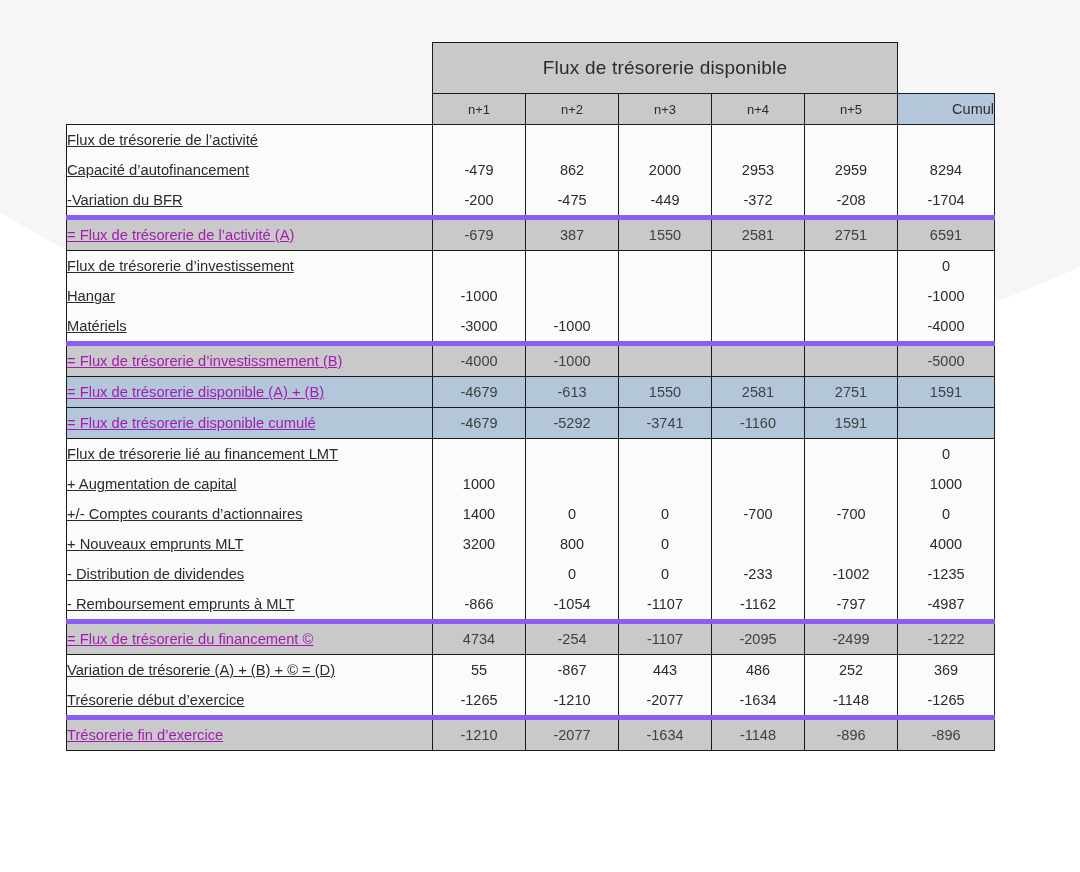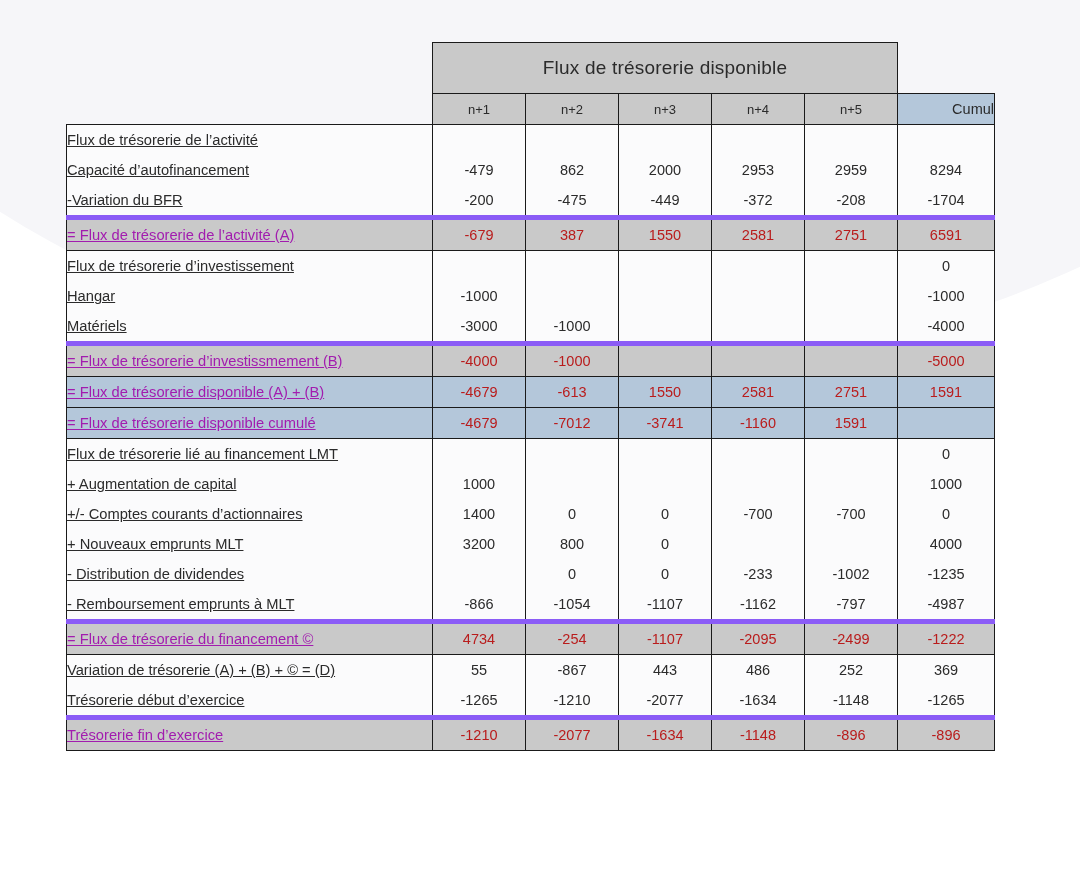--- a/index.html
+++ b/index.html
@@ -94,21 +94,21 @@
     height: 30px;
     vertical-align: middle;
     padding-left: 14px;
     text-decoration: underline;
   }
   tr.plain td { background: #fbfbfc; }
   tr.grey td  { background: #c9c9c9; }
   tr.blue td  { background: #b4c7da; }
 
   tr.grey td.lbl, tr.blue td.lbl { color: #a21caf; }
-  tr.grey td.num, tr.blue td.num { color: #b91c1c; }
+  tr.grey td.num, tr.blue td.num { color: #404040; }
 
   
   tr.grp td { border-top: none; border-bottom: none; }
   tr.grp-first td { border-top: 1px solid #1a1a1a; border-bottom: none; }
   tr.grp-last td  { border-top: none; border-bottom: 5px solid #8b5cf6; }
 
   .bold-lbl { font-weight: bold; }
   .sub-lbl  { padding-left: 14px; }
   .indent2  { padding-left: 22px; }
 </style>
@@ -222,21 +222,21 @@
           <td class="num">-4679</td>
           <td class="num">-613</td>
           <td class="num">1550</td>
           <td class="num">2581</td>
           <td class="num">2751</td>
           <td class="num">1591</td>
         </tr>
         <tr class="blue">
           <td class="lbl">= Flux de trésorerie disponible cumulé</td>
           <td class="num">-4679</td>
-          <td class="num">-7012</td>
+          <td class="num">-5292</td>
           <td class="num">-3741</td>
           <td class="num">-1160</td>
           <td class="num">1591</td>
           <td class="num"></td>
         </tr>
         <tr class="plain grp-first">
           <td class="lbl bold-lbl sub-lbl">Flux de trésorerie lié au financement LMT</td>
           <td class="num"></td>
           <td class="num"></td>
           <td class="num"></td>

